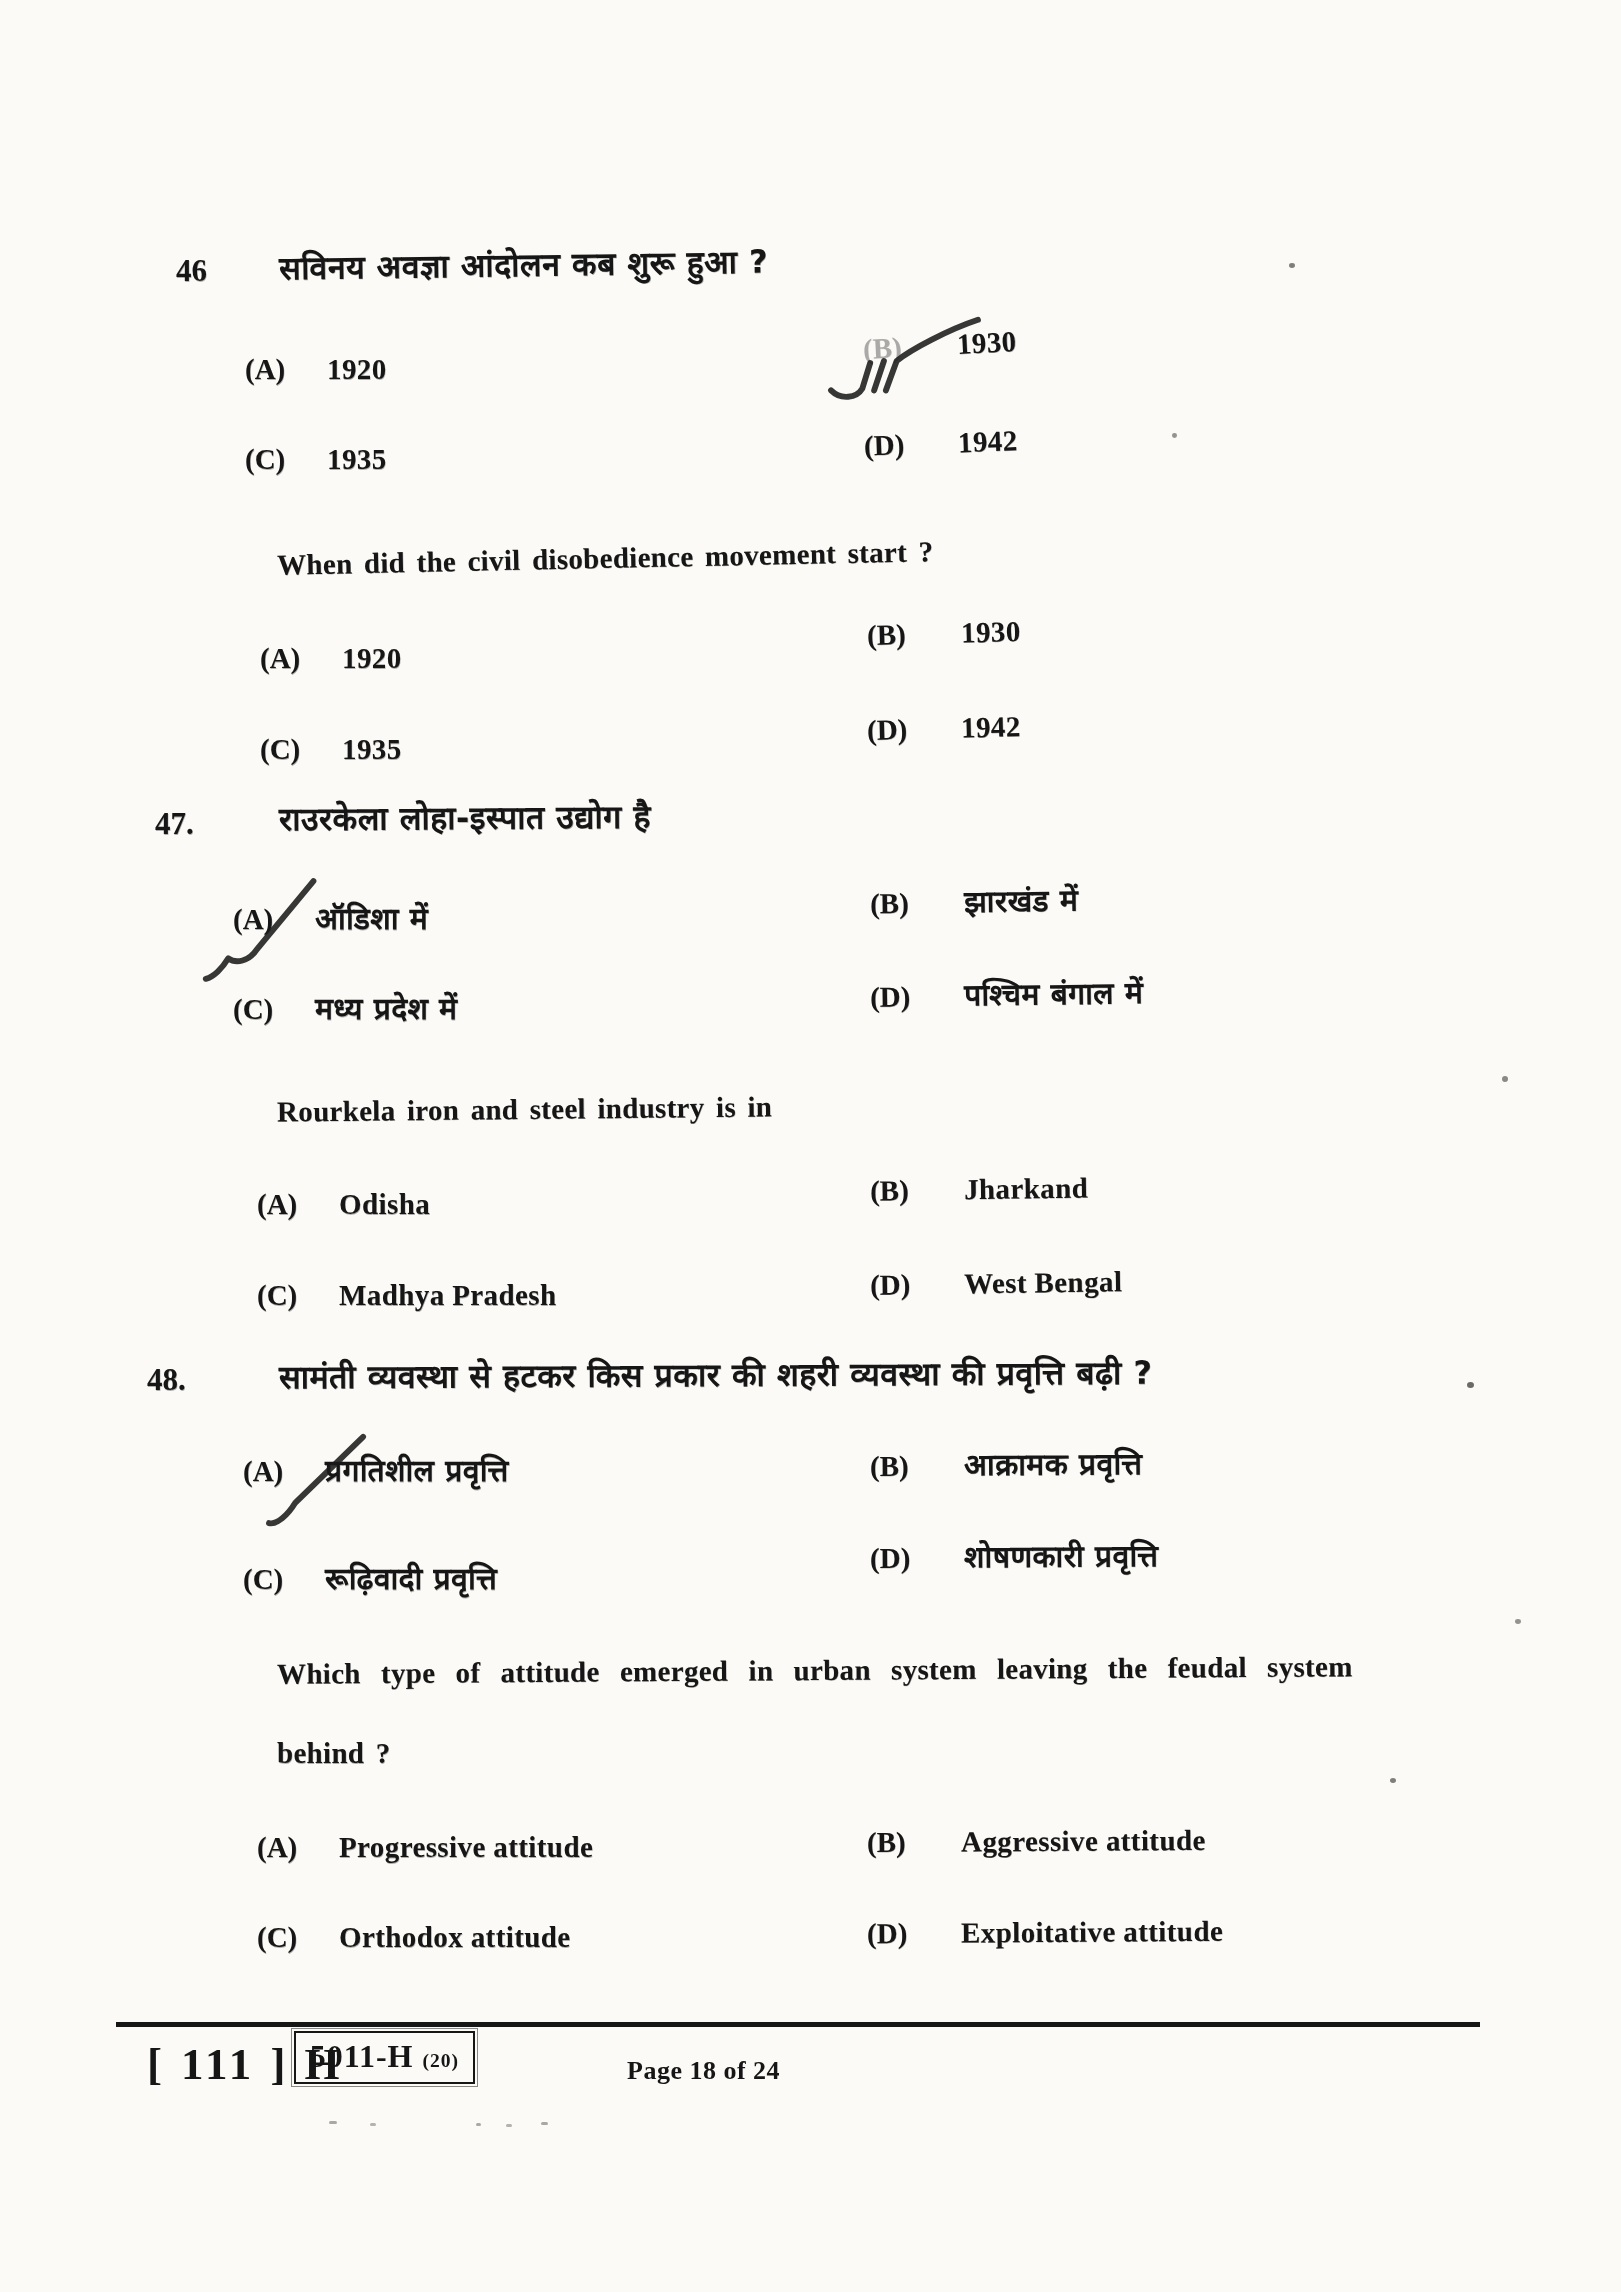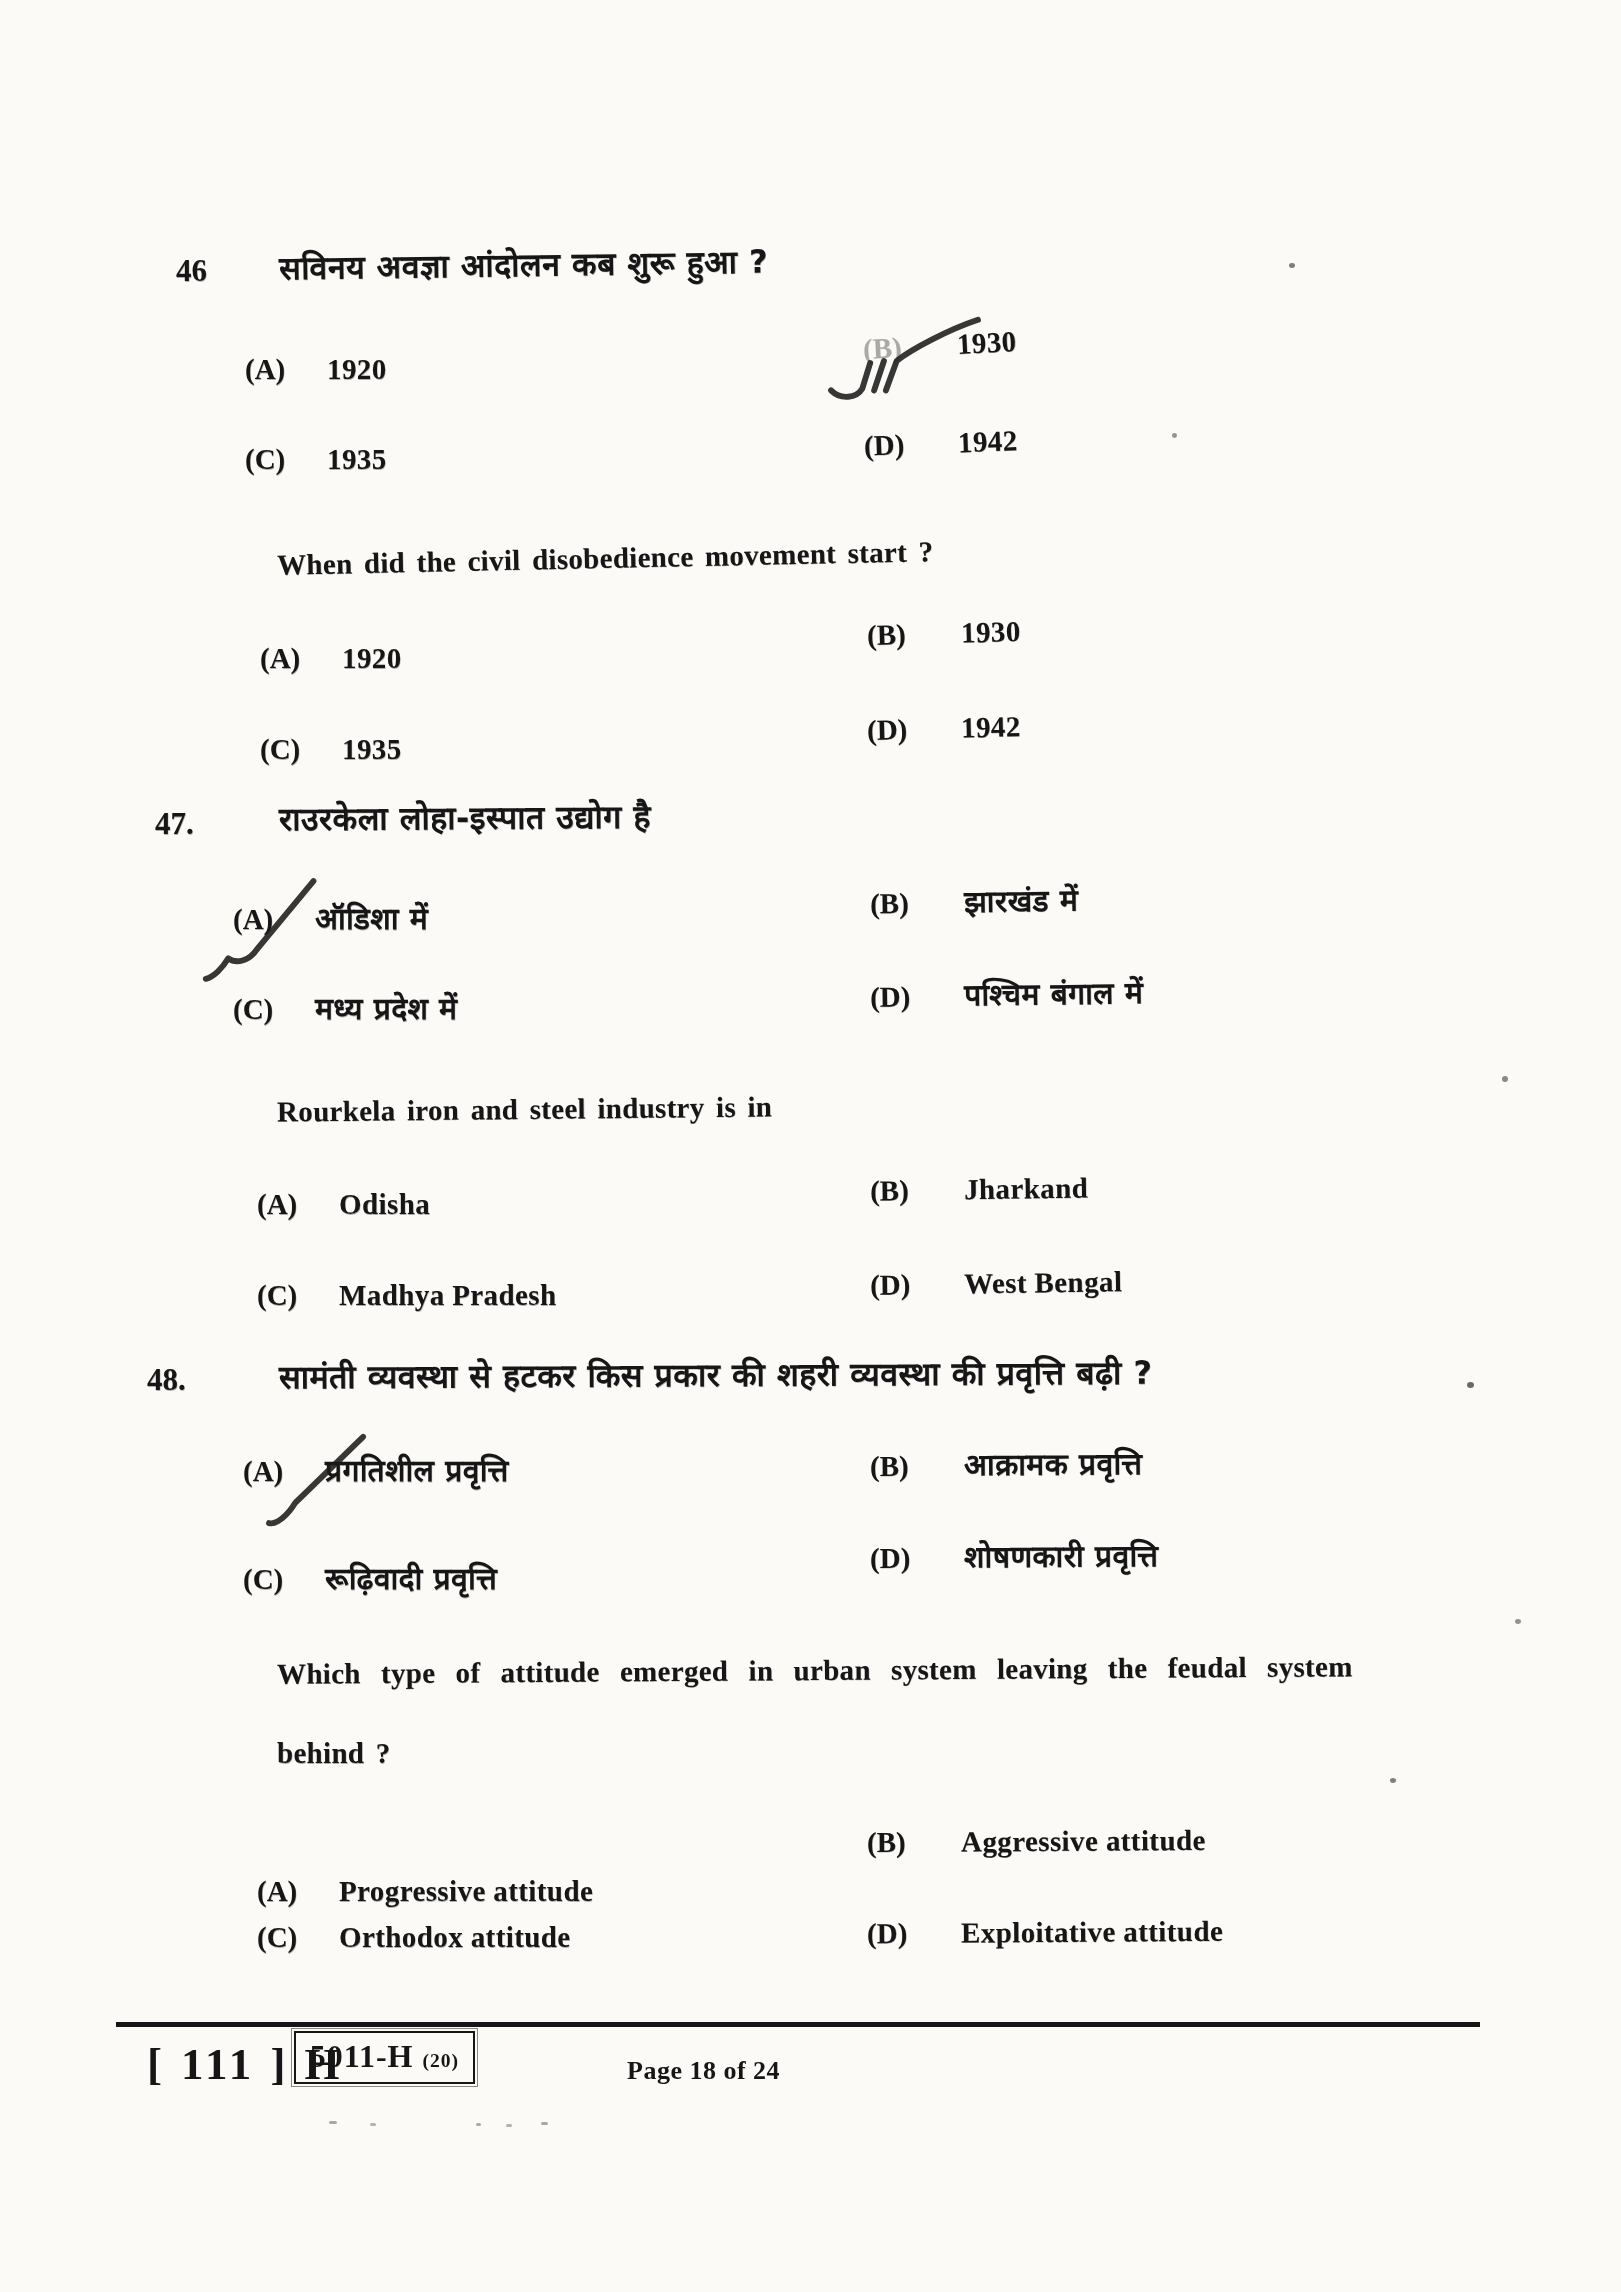--- a/index.html
+++ b/index.html
@@ -125,21 +125,21 @@
   <div class="line opt hindi" style="left:243px;top:1546px;margin-top:16px;">
     <span class="olabel">(C)</span><span class="otext">रूढ़िवादी प्रवृत्ति</span>
   </div>
   <div class="line opt hindi rightcol" style="left:870px;top:1540px;transform:rotate(-0.4deg);">
     <span class="olabel">(D)</span><span class="otext">शोषणकारी प्रवृत्ति</span>
   </div>
 
   <div class="line eng stem-e" style="left:277px;top:1654px;word-spacing:12.7px;transform:rotate(-0.4deg);">Which type of attitude emerged in urban system leaving the feudal system</div>
   <div class="line eng stem-e" style="left:277px;top:1737px;">behind ?</div>
 
-  <div class="line opt eng" style="left:257px;top:1831px;margin-top:44px;">
+  <div class="line opt eng" style="left:257px;top:1831px;">
     <span class="olabel">(A)</span><span class="otext">Progressive attitude</span>
   </div>
   <div class="line opt eng rightcol" style="left:867px;top:1825px;transform:rotate(-0.4deg);">
     <span class="olabel">(B)</span><span class="otext">Aggressive attitude</span>
   </div>
   <div class="line opt eng" style="left:257px;top:1921px;">
     <span class="olabel">(C)</span><span class="otext">Orthodox attitude</span>
   </div>
   <div class="line opt eng rightcol" style="left:867px;top:1916px;transform:rotate(-0.4deg);">
     <span class="olabel">(D)</span><span class="otext">Exploitative attitude</span>

